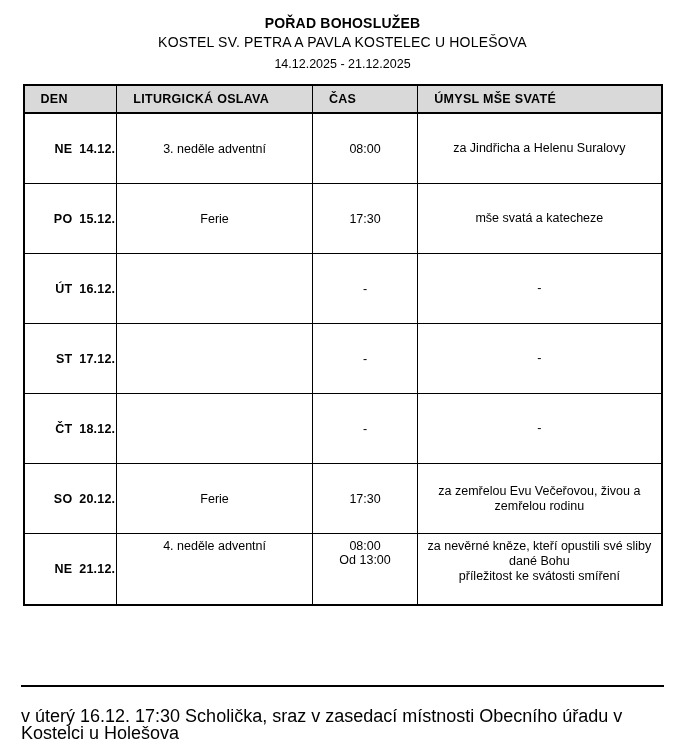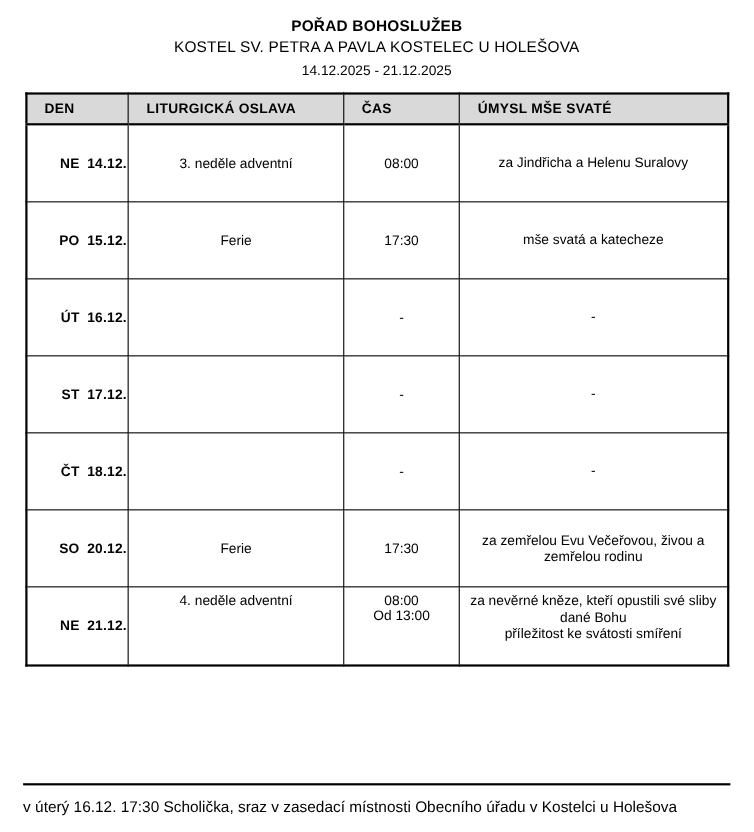--- a/index.html
+++ b/index.html
@@ -105,22 +105,22 @@
   }
   .stack .top { text-align: center; }
   .stack .bottom { text-align: center; }
 
   .footer {
     position: absolute;
     left: 21px;
     right: 21px;
     bottom: 14px;
     border-top: 2px solid #000;
-    padding-top: 11px;
-    font-size: 14px;
+    padding-top: 21px;
+    font-size: 18px;
     line-height: 17px;
   }
 </style>
 </head>
 <body>
 
 <div class="page">
 
   <div class="header">
     <div class="line1">POŘAD BOHOSLUŽEB</div>

